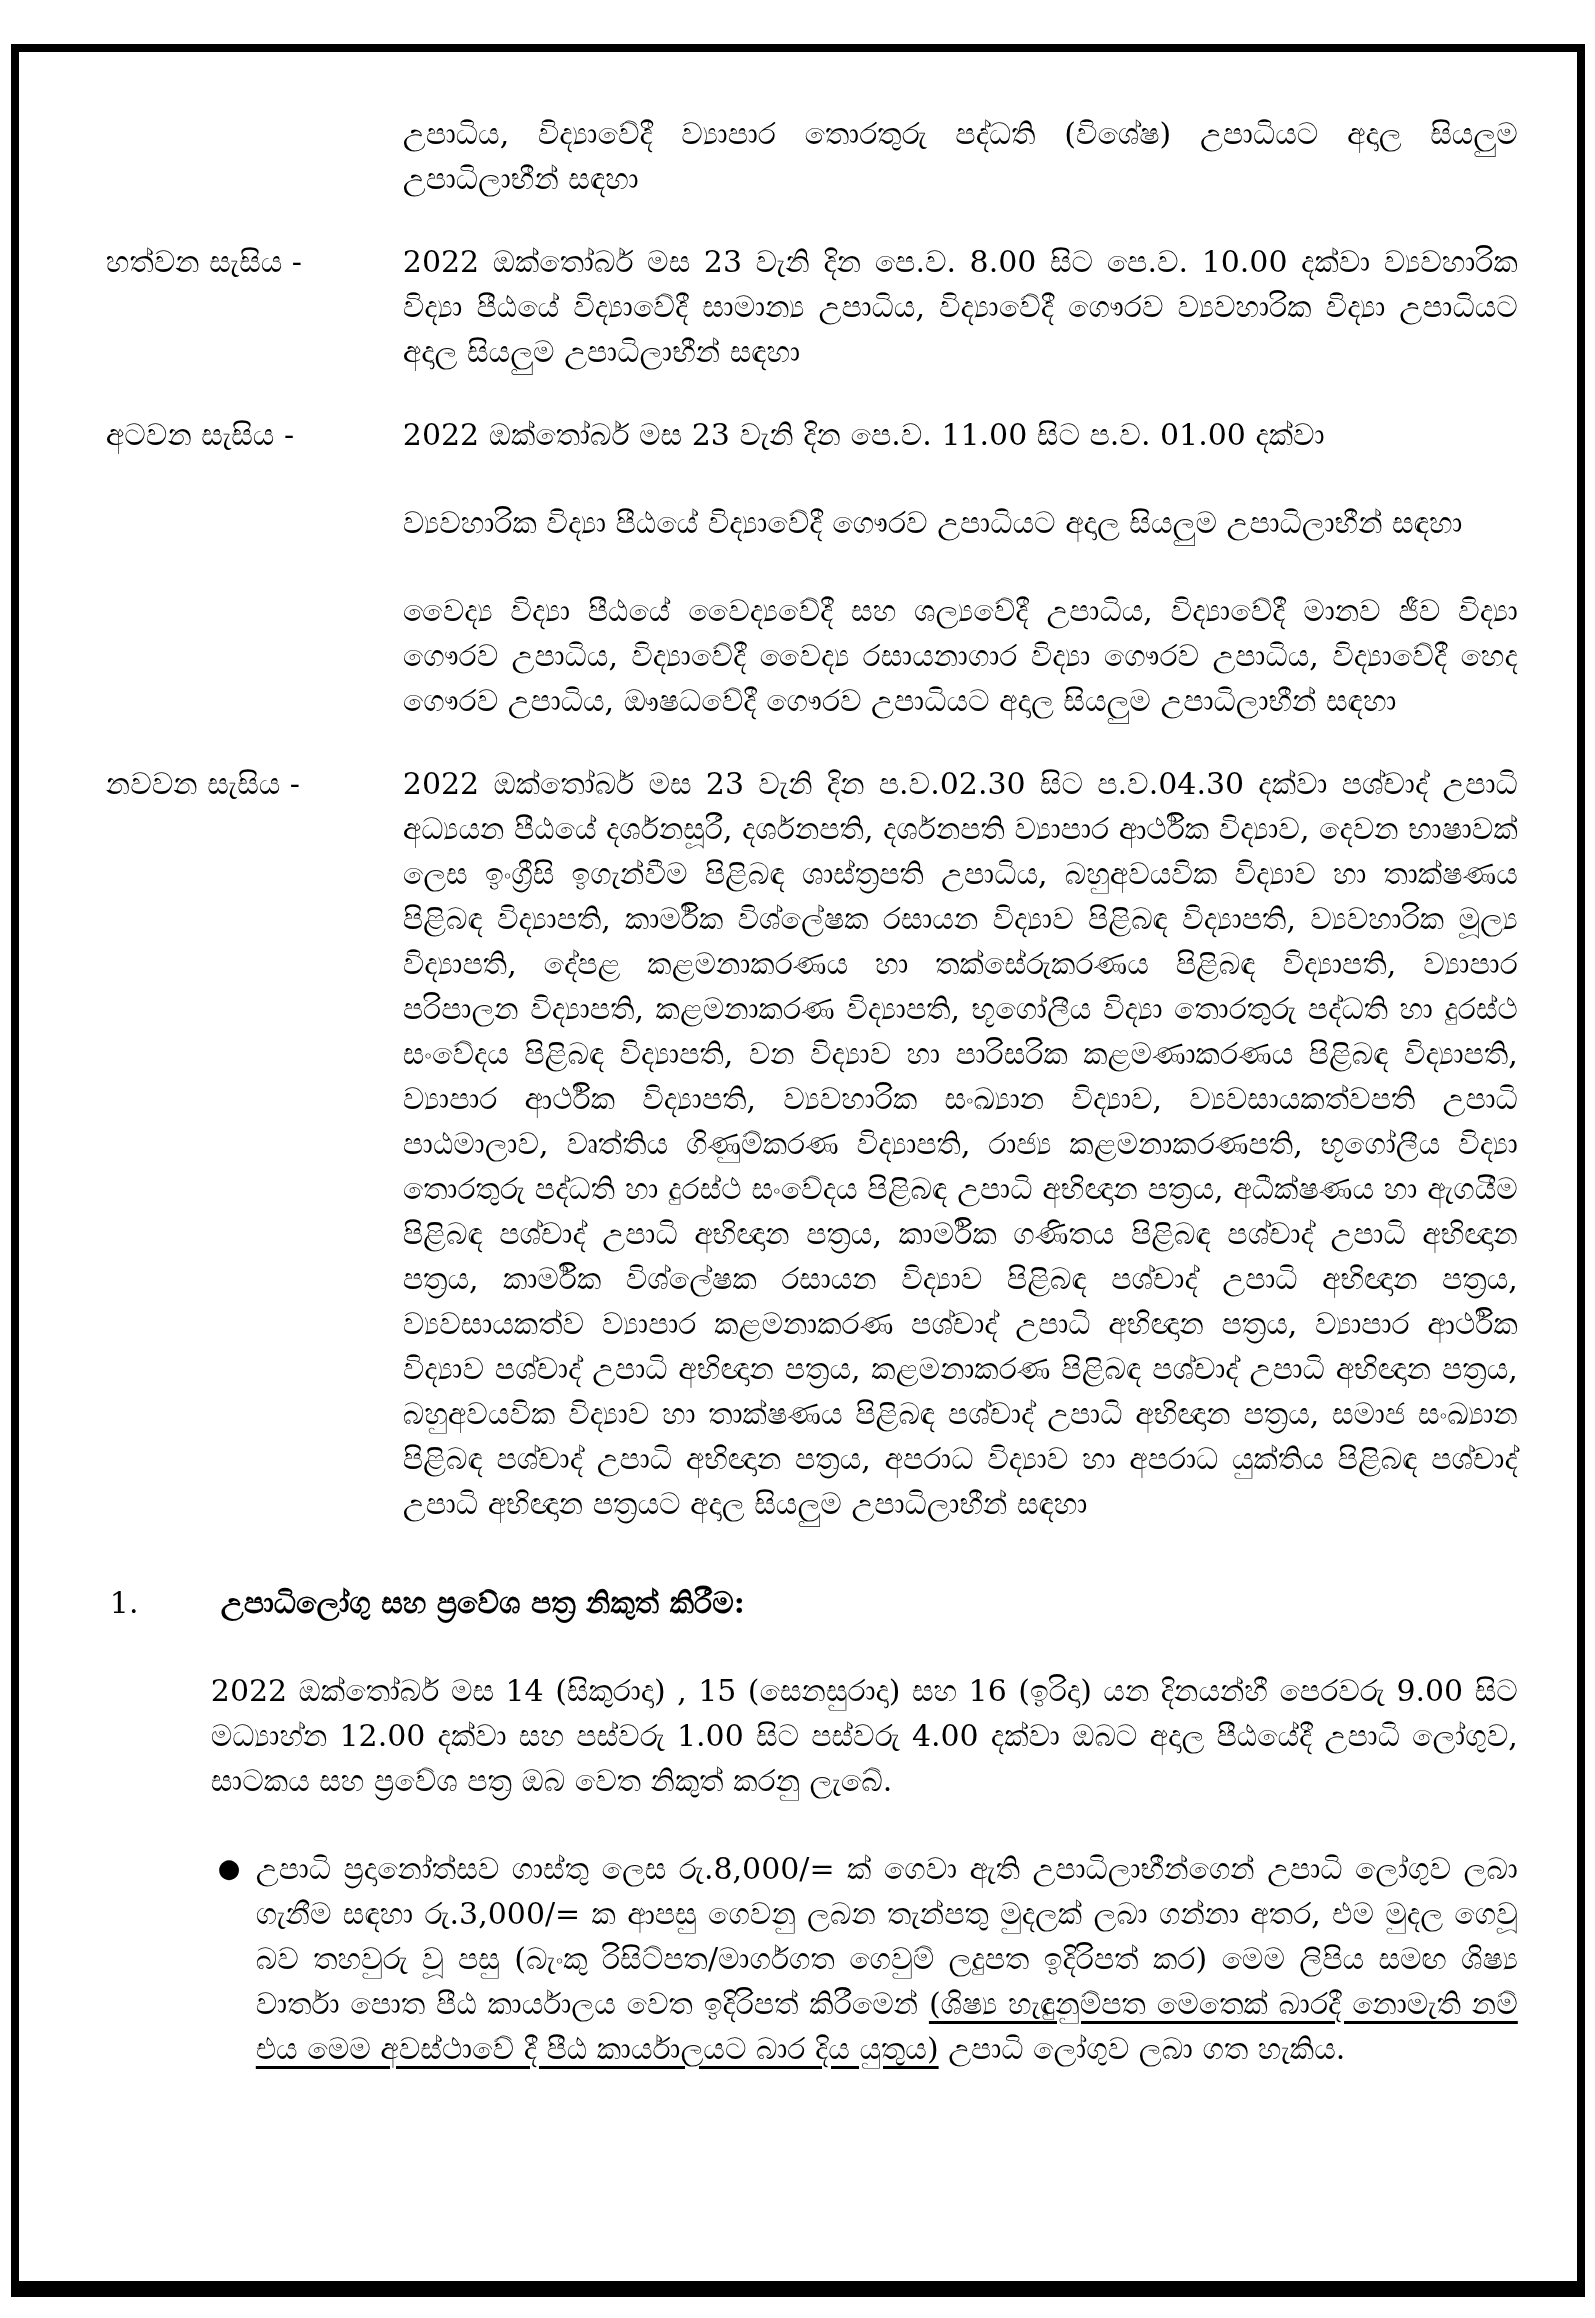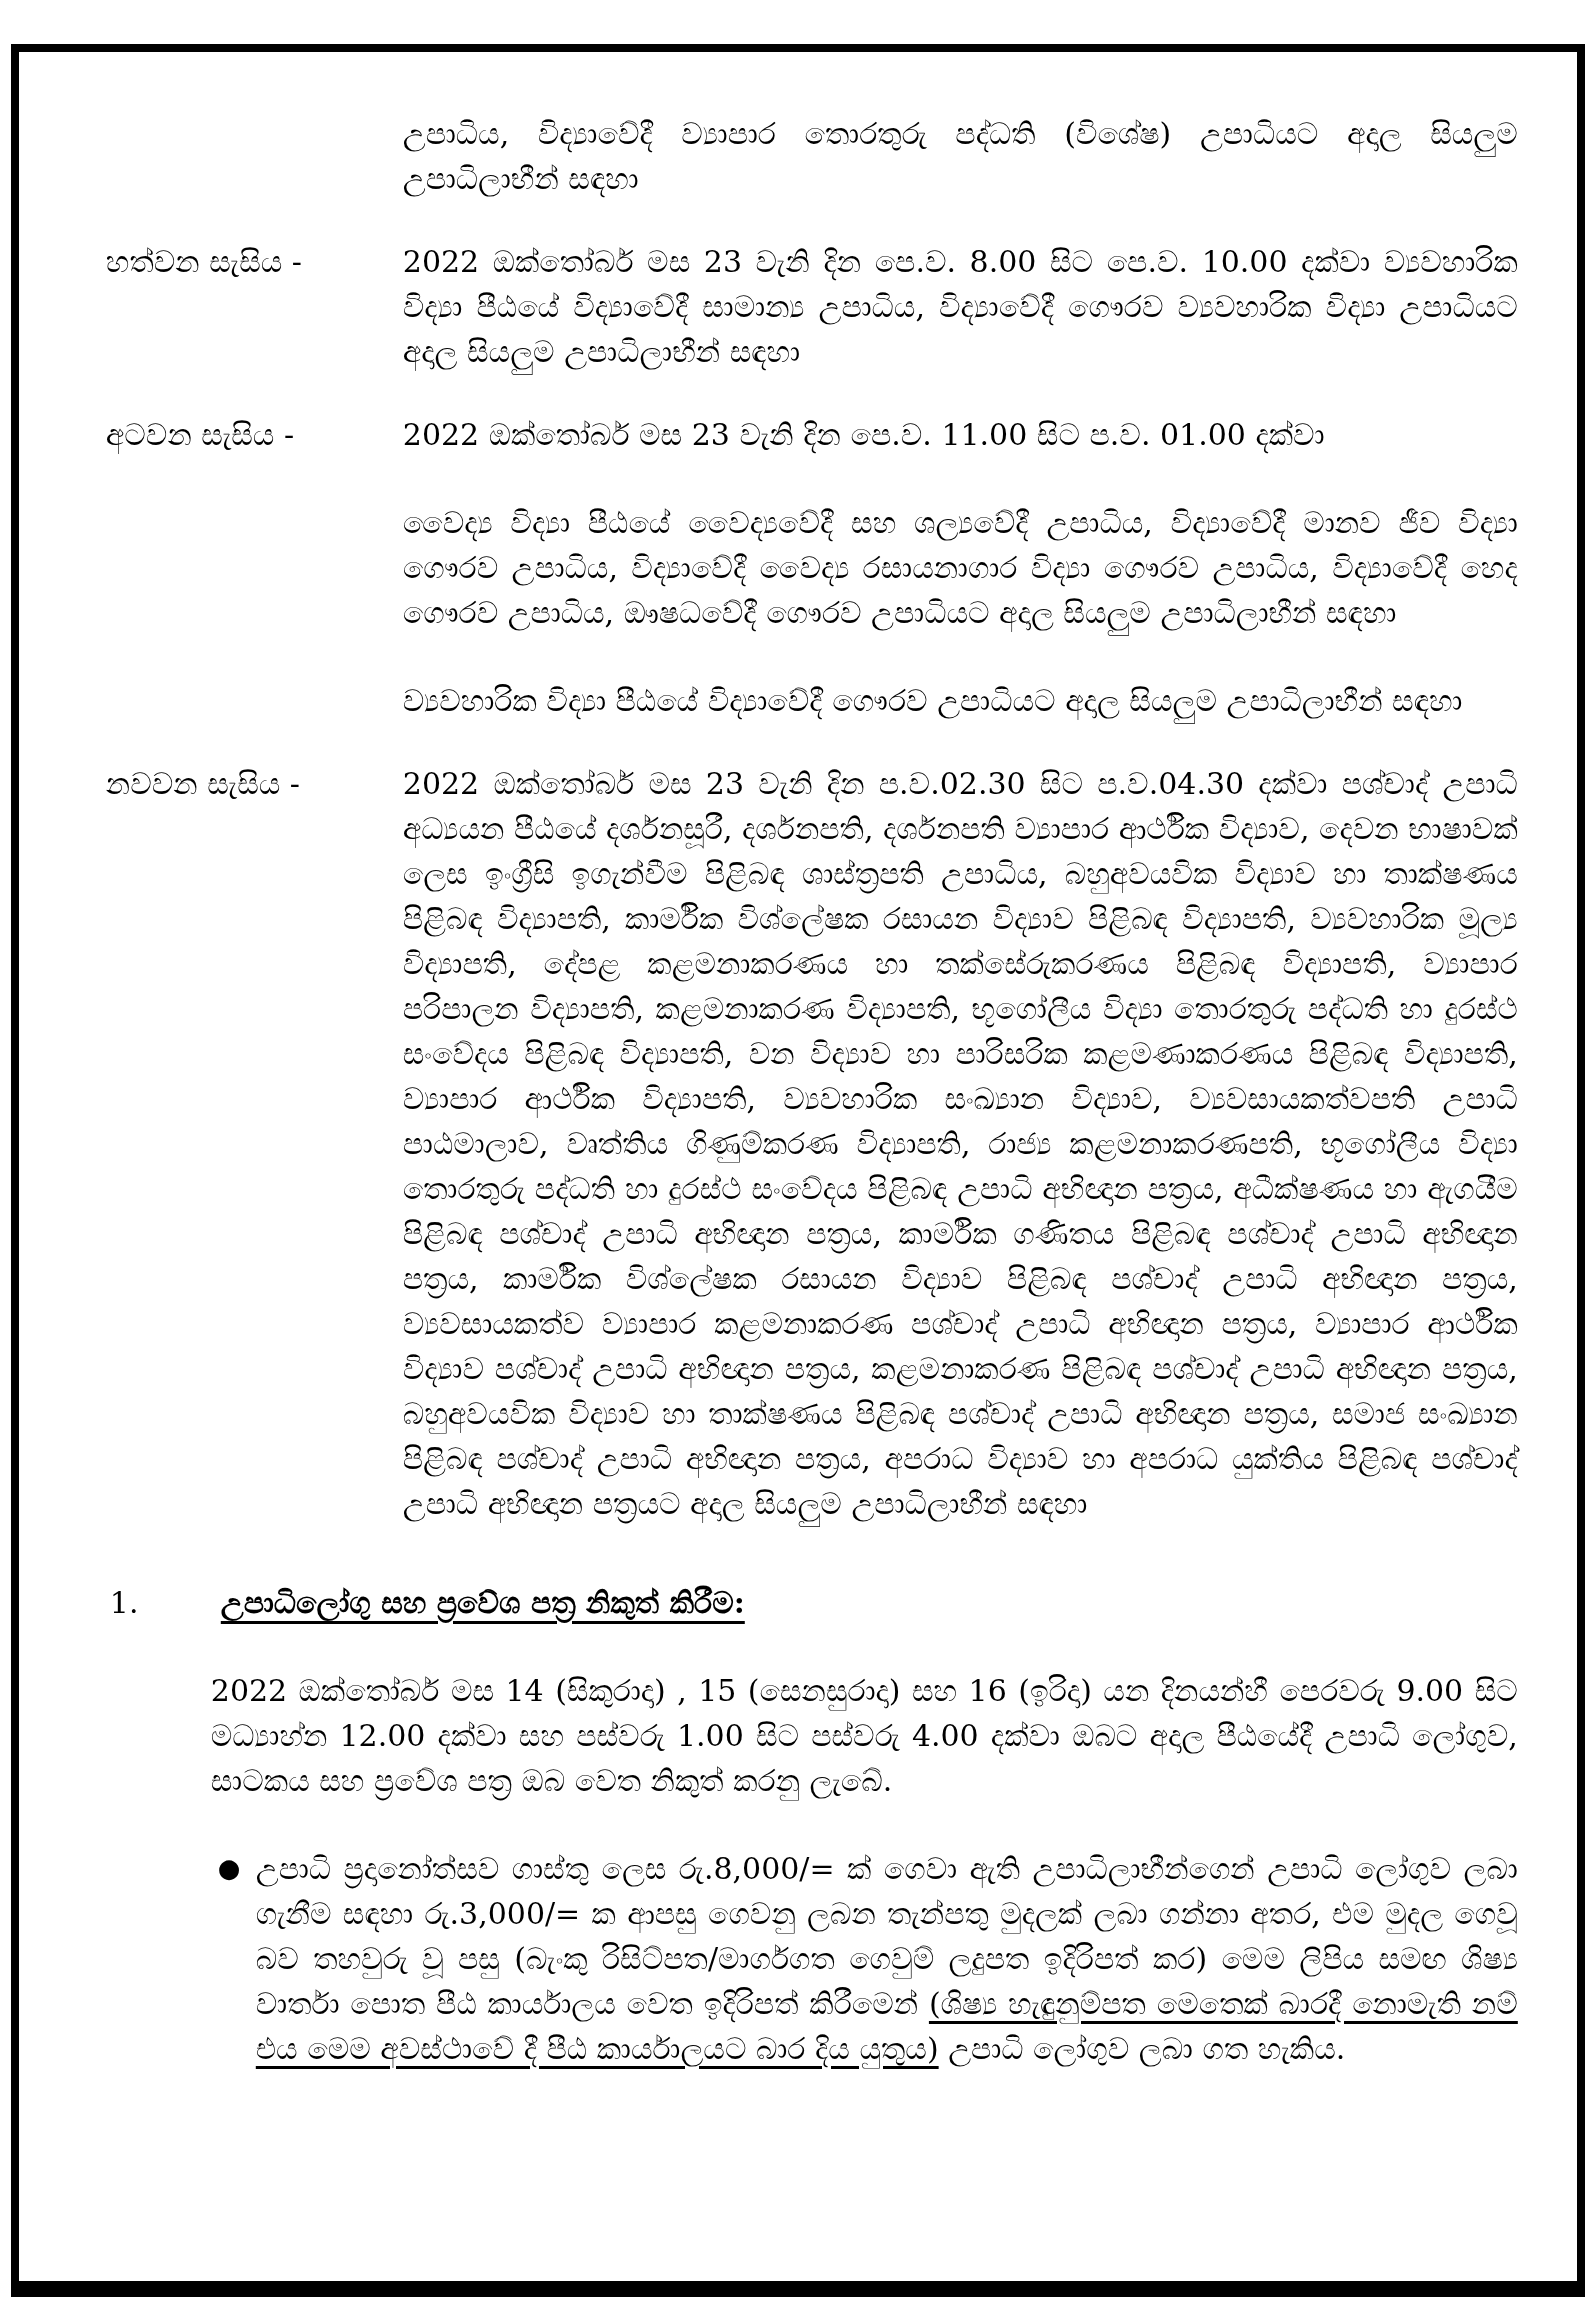--- a/index.html
+++ b/index.html
@@ -52,21 +52,20 @@
   .mt-s { margin-top: 38px; }
   .mt-m { margin-top: 43px; }
   .mt-l { margin-top: 54px; }
   .num-col {
     flex: 0 0 202px;
     box-sizing: border-box;
     padding-left: 91px;
   }
   .section-heading {
     font-weight: bold;
-    text-decoration: underline;
     text-decoration-thickness: 3.4px;
     text-underline-offset: 8px;
   }
   .section-para {
     margin-left: 192px;
     margin-right: 59px;
   }
   .bullet-row {
     display: flex;
     align-items: flex-start;
@@ -102,22 +101,22 @@
         <div class="label-col">හත්වන සැසිය -</div>
         <div class="body-col">
           <p>2022 ඔක්තෝබර් මස 23 වැනි දින පෙ.ව. 8.00 සිට පෙ.ව. 10.00 දක්වා ව්‍යවහාරික විද්‍යා පීඨයේ විද්‍යාවේදී සාමාන්‍ය උපාධිය, විද්‍යාවේදී ගෞරව ව්‍යවහාරික විද්‍යා උපාධියට අදාල සියලුම උපාධිලාභීන් සඳහා</p>
         </div>
       </div>
 
       <div class="row mt-s">
         <div class="label-col">අටවන සැසිය -</div>
         <div class="body-col">
           <p>2022 ඔක්තෝබර් මස 23 වැනි දින පෙ.ව. 11.00 සිට ප.ව. 01.00 දක්වා</p>
+          <p class="mt-m">ව්‍යවහාරික විද්‍යා පීඨයේ විද්‍යාවේදී ගෞරව උපාධියට අදාල සියලුම උපාධිලාභීන් සඳහා</p>
           <p class="mt-m">වෛද්‍ය විද්‍යා පීඨයේ වෛද්‍යවේදී සහ ශල්‍යවේදී උපාධිය, විද්‍යාවේදී මානව ජීව විද්‍යා ගෞරව උපාධිය, විද්‍යාවේදී වෛද්‍ය රසායනාගාර විද්‍යා ගෞරව උපාධිය, විද්‍යාවේදී හෙද ගෞරව උපාධිය, ඖෂධවේදී ගෞරව උපාධියට අදාල සියලුම උපාධිලාභීන් සඳහා</p>
-          <p class="mt-m">ව්‍යවහාරික විද්‍යා පීඨයේ විද්‍යාවේදී ගෞරව උපාධියට අදාල සියලුම උපාධිලාභීන් සඳහා</p>
         </div>
       </div>
 
       <div class="row mt-s">
         <div class="label-col">නවවන සැසිය -</div>
         <div class="body-col">
           <p>2022 ඔක්තෝබර් මස 23 වැනි දින ප.ව.02.30 සිට ප.ව.04.30 දක්වා පශ්චාද් උපාධි අධ්‍යයන පීඨයේ දර්ශනසූරී, දර්ශනපති, දර්ශනපති ව්‍යාපාර ආර්ථික විද්‍යාව, දෙවන භාෂාවක් ලෙස ඉංග්‍රීසි ඉගැන්වීම පිළිබඳ ශාස්ත්‍රපති උපාධිය, බහුඅවයවික විද්‍යාව හා තාක්ෂණය පිළිබඳ විද්‍යාපති, කාර්මික විශ්ලේෂක රසායන විද්‍යාව පිළිබඳ විද්‍යාපති, ව්‍යවහාරික මූල්‍ය විද්‍යාපති, දේපළ කළමනාකරණය හා තක්සේරුකරණය පිළිබඳ විද්‍යාපති, ව්‍යාපාර පරිපාලන විද්‍යාපති, කළමනාකරණ විද්‍යාපති, භූගෝලීය විද්‍යා තොරතුරු පද්ධති හා දුරස්ථ සංවේදය පිළිබඳ විද්‍යාපති, වන විද්‍යාව හා පාරිසරික කළමණාකරණය පිළිබඳ විද්‍යාපති, ව්‍යාපාර ආර්ථික විද්‍යාපති, ව්‍යවහාරික සංඛ්‍යාන විද්‍යාව, ව්‍යවසායකත්වපති උපාධි පාඨමාලාව, වෘත්තිය ගිණුම්කරණ විද්‍යාපති, රාජ්‍ය කළමනාකරණපති, භූගෝලීය විද්‍යා තොරතුරු පද්ධති හා දුරස්ථ සංවේදය පිළිබඳ උපාධි අභිඥාන පත්‍රය, අධීක්ෂණය හා ඇගයීම පිළිබඳ පශ්චාද් උපාධි අභිඥාන පත්‍රය, කාර්මික ගණිතය පිළිබඳ පශ්චාද් උපාධි අභිඥාන පත්‍රය, කාර්මික විශ්ලේෂක රසායන විද්‍යාව පිළිබඳ පශ්චාද් උපාධි අභිඥාන පත්‍රය, ව්‍යවසායකත්ව ව්‍යාපාර කළමනාකරණ පශ්චාද් උපාධි අභිඥාන පත්‍රය, ව්‍යාපාර ආර්ථික විද්‍යාව පශ්චාද් උපාධි අභිඥාන පත්‍රය, කළමනාකරණ පිළිබඳ පශ්චාද් උපාධි අභිඥාන පත්‍රය, බහුඅවයවික විද්‍යාව හා තාක්ෂණය පිළිබඳ පශ්චාද් උපාධි අභිඥාන පත්‍රය, සමාජ සංඛ්‍යාන පිළිබඳ පශ්චාද් උපාධි අභිඥාන පත්‍රය, අපරාධ විද්‍යාව හා අපරාධ යුක්තිය පිළිබඳ පශ්චාද් උපාධි අභිඥාන පත්‍රයට අදාල සියලුම උපාධිලාභීන් සඳහා</p>
         </div>
       </div>
 

